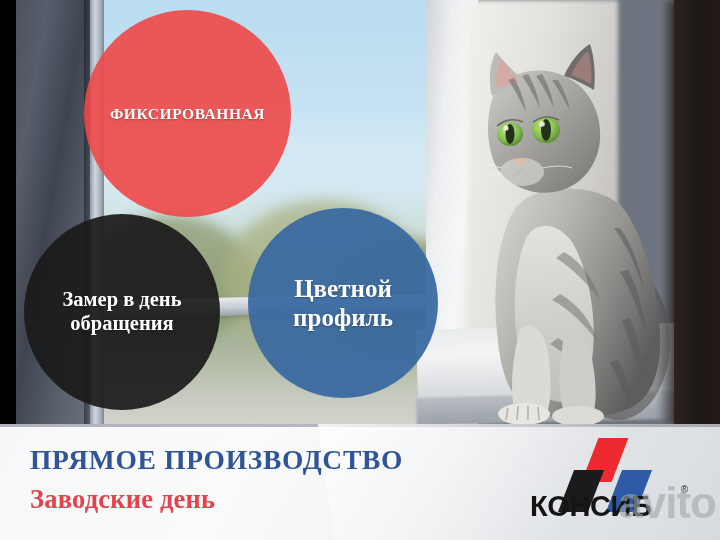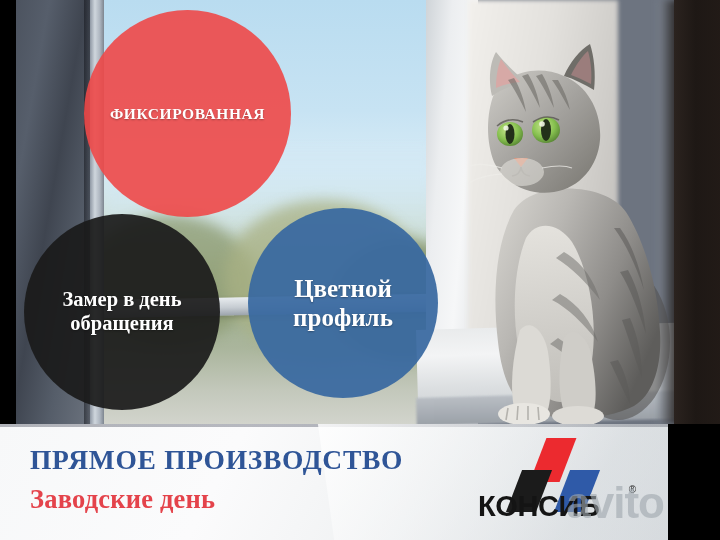--- a/index.html
+++ b/index.html
@@ -110,21 +110,21 @@
     font-size:20.5px; font-weight:700;text-align:center;
   }
   .bubble-profile {
     left:232px; top:208px; width:190px; height:190px;
     background:rgba(56,104,160,.93);
     font-size:25px; font-weight:700;
   }
 
   
   .banner {
-    position:absolute; left:0; top:424px; width:668px; height:116px;
+    position:absolute; left:0; top:424px; width:720px; height:116px;
     background:linear-gradient(118deg,#f7f8f9 0%,#fbfbfc 34%,#eff1f2 62%,#e3e6e8 84%,#d8dcdf 100%);
     overflow:hidden;
   }
   .banner:before{
     content:""; position:absolute; left:0; top:0; width:100%; height:3px;
     background:linear-gradient(90deg,#2d3142,#373c4f 40%,#2a2e3d);
     opacity:.35;
   }
   .banner-sheen{
     position:absolute; left:330px; top:-40px; width:460px; height:220px;

